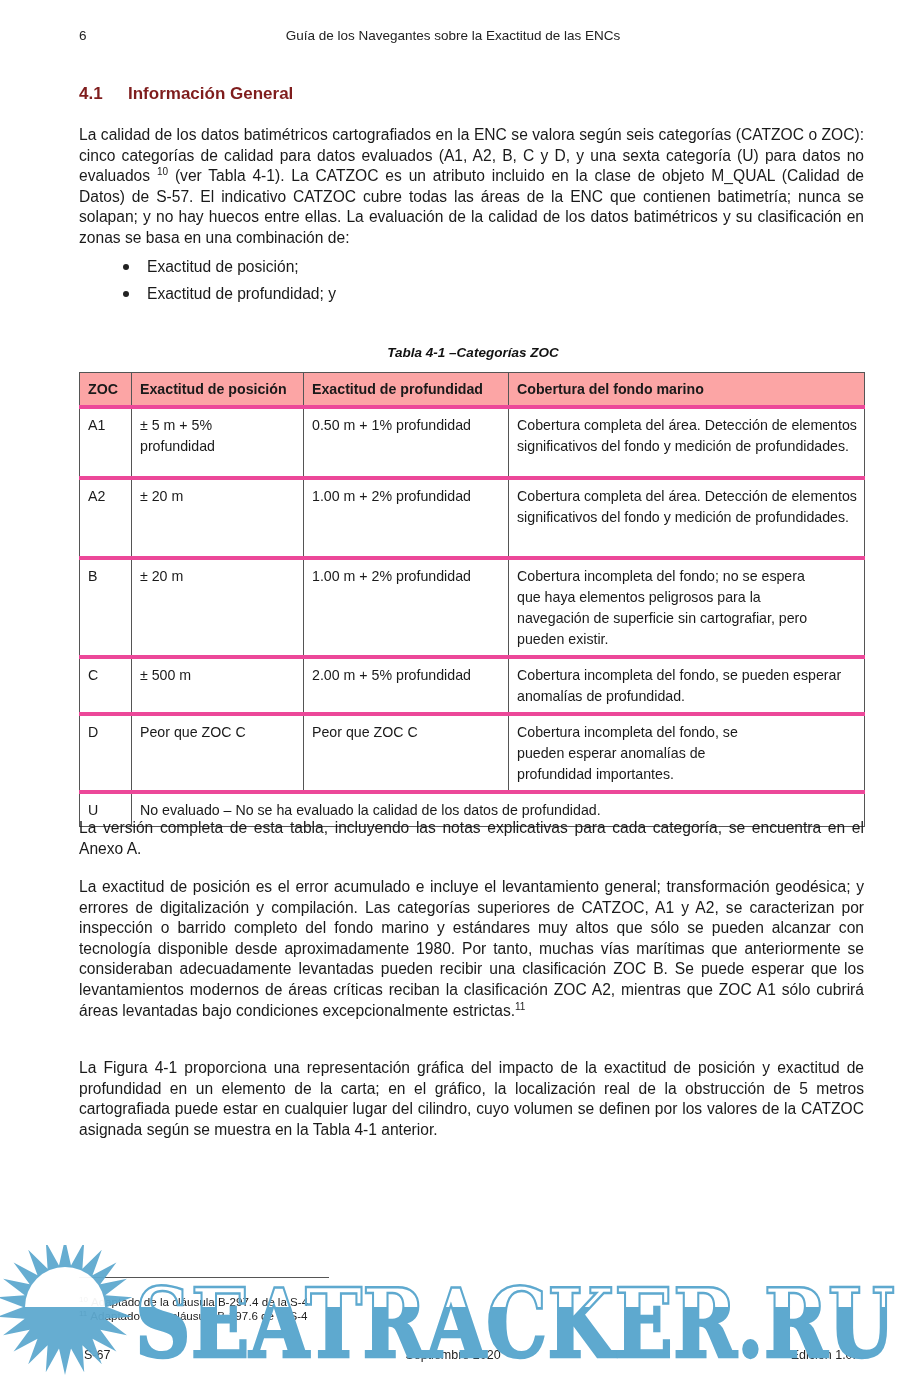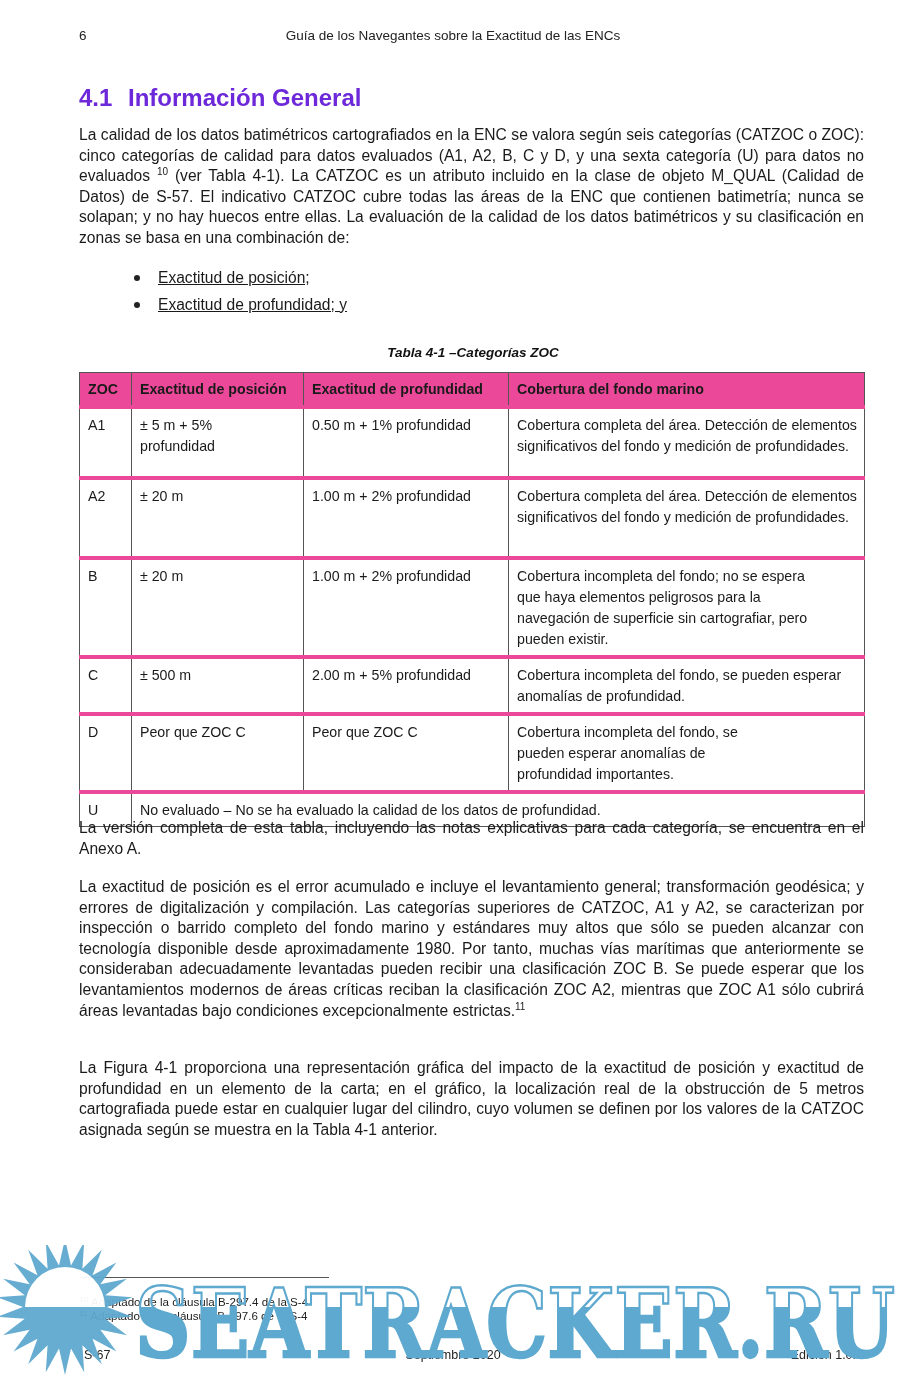--- a/index.html
+++ b/index.html
@@ -2,34 +2,34 @@
 <html><head>
 <meta charset="utf-8">
 <style>
   html, body { margin: 0; padding: 0; background: #ffffff; }
   body { width: 906px; height: 1380px; position: relative; overflow: hidden;
          font-family: "Liberation Sans", sans-serif; color: #1a1a1a; }
   .abs { position: absolute; }
   .run-head { top: 28px; font-size: 13.5px; color: #222; }
   #page-num { left: 79px; }
   #doc-title { left: 0; width: 906px; text-align: center; top: 28px; }
-  .heading { left: 79px; top: 84px; font-size: 24px; font-weight: bold; color: #6d28d9; }
+  .heading { left: 79px; top: 84px; font-size: 17px; font-weight: bold; color: #7f1d1d; }
   .heading .num { display: inline-block; width: 49px; }
   .para { left: 79px; width: 785px; font-size: 15.6px; line-height: 20.6px;
           text-align: justify; color: #1a1a1a; }
   .para sup { font-size: 10px; line-height: 0; vertical-align: 6px; }
   #p1 { top: 125px; }
-  ul.bullets { position: absolute; left: 79px; top: 251px; margin: 17px; padding: 0; list-style: none; text-decoration: underline; }
+  ul.bullets { position: absolute; left: 79px; top: 251px; margin: 6px; padding: 0; list-style: none; }
   ul.bullets li { font-size: 15.6px; line-height: 20px; height: 26.5px; position: relative; padding-left: 62px; }
   ul.bullets li .dot { position: absolute; left: 38px; top: 7px; width: 6px; height: 6px; border-radius: 50%; background: #222; }
   .caption { left: 0; width: 946px; text-align: center; top: 345px; font-size: 13.5px; font-weight: bold; font-style: italic; color: #111; }
   table.zoc { position: absolute; left: 79px; top: 372px; width: 786px; border-collapse: collapse;
               font-size: 14.2px; color: #1a1a1a; }
   table.zoc th, table.zoc td { border: 1px solid #555; vertical-align: top; text-align: left; }
-  table.zoc th { background: #ec4899; font-weight: bold; padding: 8px 6px 8px 8px; height: 14px; font-size: 14.2px; }
+  table.zoc th { background: #fca5a5; font-weight: bold; padding: 8px 6px 8px 8px; height: 14px; font-size: 14.2px; }
   table.zoc td { padding: 6px 6px 5px 8px; line-height: 21px; }
   table.zoc tr.row td { border-top: 4px solid #ec4899; }
   table.zoc col.c1 { width: 52px; }
   table.zoc col.c2 { width: 172px; }
   table.zoc col.c3 { width: 205px; }
   #p2 { top: 818px; }
   #p3 { top: 877px; }
   #p4 { top: 1058px; }
   .fn-rule { left: 79px; top: 1277px; width: 250px; height: 1px; background: #555; }
   .footnote { left: 79px; font-size: 11.6px; color: #222; }

